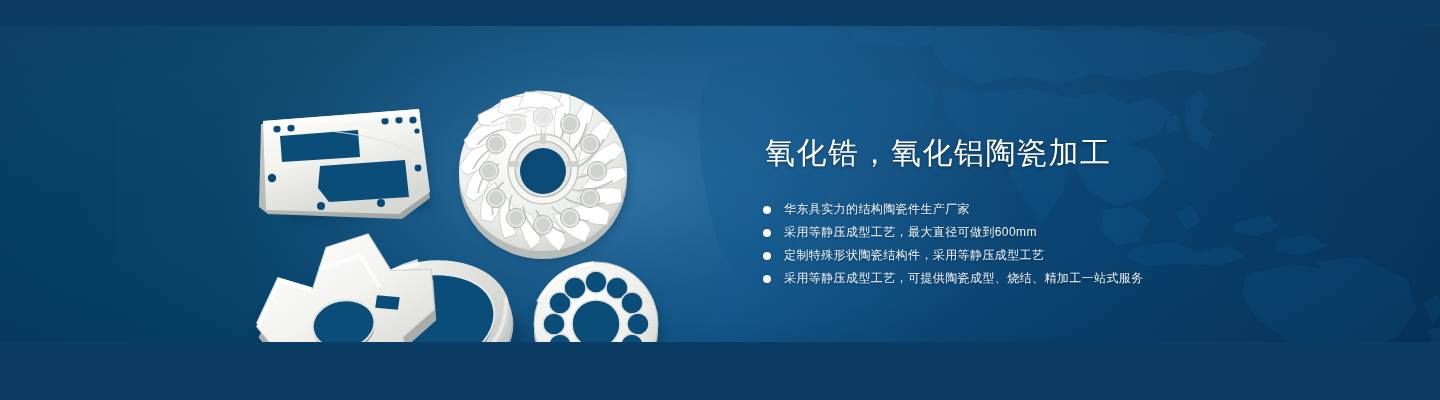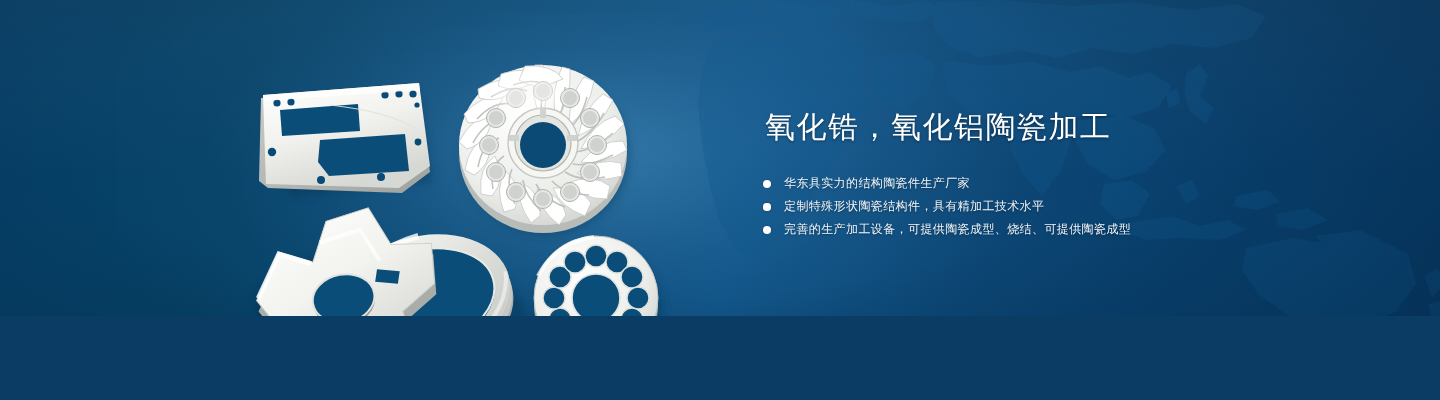--- a/index.html
+++ b/index.html
@@ -11,20 +11,21 @@
   body {
     font-family: "Liberation Sans", "DejaVu Sans", sans-serif;
   }
 
   #banner {
     position: relative;
     width: 1440px;
     height: 316px;
     overflow: hidden;
     background: #0369a1;
+    margin-top: 26px;
   }
 
   
   .bg-base {
     position: absolute;
     inset: 0;
     background: linear-gradient(100deg,
         #063f68 0%,
         #064266 18%,
         #0a4d7a 42%,
@@ -402,24 +403,25 @@
 
     <h1 id="headline">氧化锆，氧化铝陶瓷加工</h1>
 
     <ul id="bullets">
       <li>
         <span class="dot"></span>
         <span>华东具实力的结构陶瓷件生产厂家</span>
       </li>
       <li>
         <span class="dot"></span>
+        <span>采用等静压成型工艺，最大直径可做到600mm</span>
       </li>
       <li>
         <span class="dot"></span>
-        <span>定制特殊形状陶瓷结构件，具有精加工技术水平</span>
+        <span>定制特殊形状陶瓷结构件，采用等静压成型工艺</span>
       </li>
       <li>
         <span class="dot"></span>
-        <span>完善的生产加工设备，可提供陶瓷成型、烧结、可提供陶瓷成型</span>
+        <span>采用等静压成型工艺，可提供陶瓷成型、烧结、精加工一站式服务</span>
       </li>
     </ul>
   </div>
 </div>
 
 </body></html>

